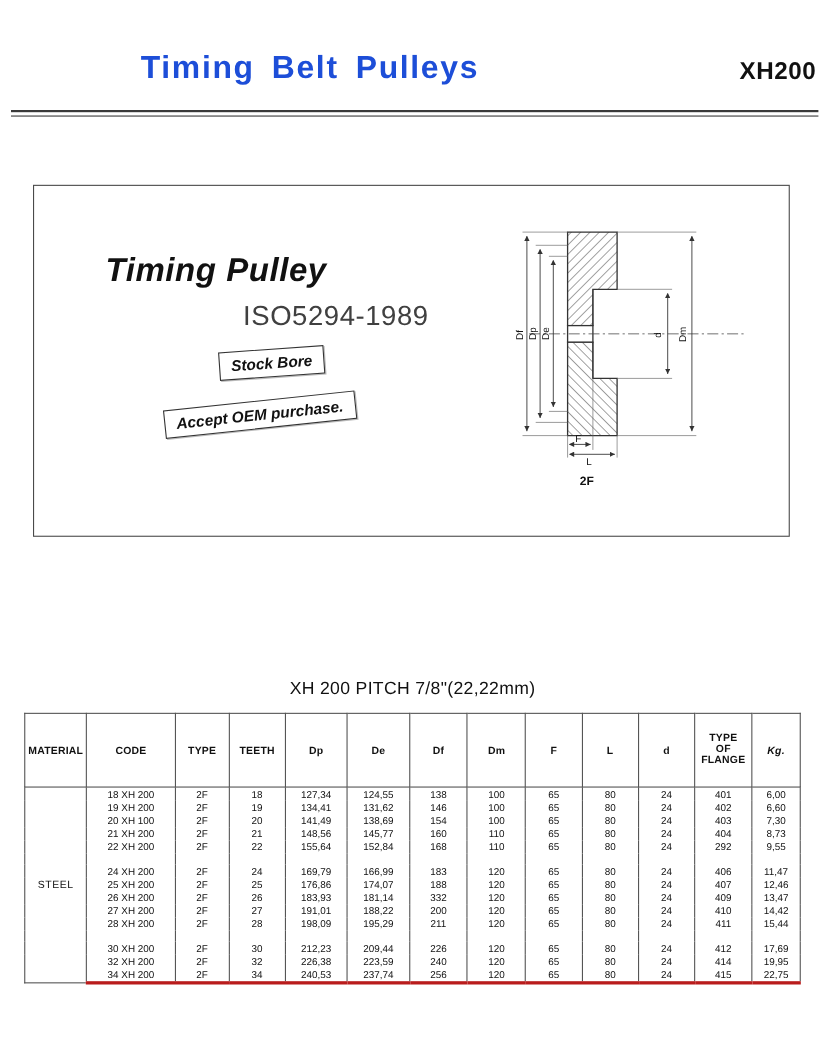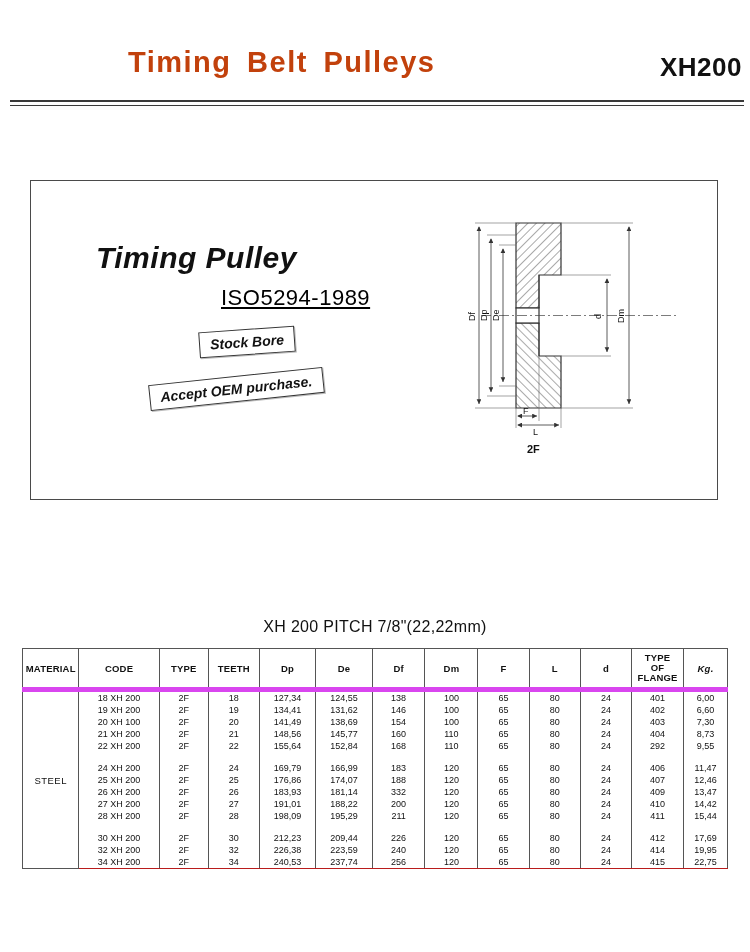--- a/index.html
+++ b/index.html
@@ -22,27 +22,27 @@
     height: 78px;
   }
   .header-title {
     position: absolute;
     left: 128px;
     top: 46px;
     font-size: 29px;
     font-weight: bold;
     letter-spacing: 1.5px;
     word-spacing: 6px;
-    color: #c2410c;
+    color: #1d4ed8;
   }
   .header-code {
     position: absolute;
     right: 8px;
     top: 52px;
-    font-size: 26px;
+    font-size: 22px;
     font-weight: bold;
     letter-spacing: 0.5px;
     color: #111;
     text-align: right;
   }
   .header-rule {
     position: absolute;
     left: 10px;
     right: 6px;
     top: 100px;
@@ -61,40 +61,38 @@
 
   
   .illus-box {
     position: absolute;
     left: 30px;
     top: 168px;
     width: 686px;
     height: 318px;
     border: 1px solid #4a4a4a;
     background: #ffffff;
-    margin-top: 12px;
   }
   .illus-title {
     position: absolute;
     left: 65px;
     top: 60px;
     font-size: 30px;
     font-weight: bold;
     font-style: italic;
     letter-spacing: 0.5px;
     color: #111;
   }
   .illus-standard {
     position: absolute;
     left: 190px;
     top: 104px;
-    font-size: 22px;
-    color: #000000;
+    font-size: 25px;
+    color: #404040;
     letter-spacing: 0.5px;
-    text-decoration: underline;
   }
   .badge {
     position: absolute;
     border: 1px solid #333;
     background: #fff;
     font-size: 14px;
     font-weight: bold;
     font-style: italic;
     padding: 4px 10px;
     color: #111;
@@ -146,45 +144,45 @@
   table.spec th, table.spec td {
     border: 1px solid #555;
     text-align: center;
     vertical-align: middle;
   }
   table.spec thead th {
     height: 38px;
     font-size: 9.5px;
     font-weight: bold;
     letter-spacing: 0.2px;
-    padding: 0 2px;
+    padding: 14px 2px;
   }
   table.spec tbody td {
     height: 12px;
     padding: 0 2px;
     border-left: 1px solid #555;
     border-right: 1px solid #555;
     border-top: none;
     border-bottom: none;
     font-size: 9px;
   }
   table.spec tbody tr.spacer td {
     height: 9px;
   }
   table.spec td.material {
     border: 1px solid #555;
     font-size: 9.5px;
     letter-spacing: 0.5px;
     width: 52px;
   }
   table.spec tbody tr:last-child td {
-    border-bottom: 1px solid #b91c1c;
+    border-bottom: 3px solid #b91c1c;
   }
   table.spec tbody tr:first-child td {
-    border-top: 5px solid #d946ef;
+    border-top: 1px solid #d946ef;
   }
   .col-code { width: 96px; }
   .col-type { width: 52px; }
   .col-teeth { width: 52px; }
   .col-num { width: 62px; }
   .col-flange { width: 50px; }
   .col-kg { width: 46px; font-style: italic; }
   .flange-head { line-height: 1.05; }
 </style>
 </head>

